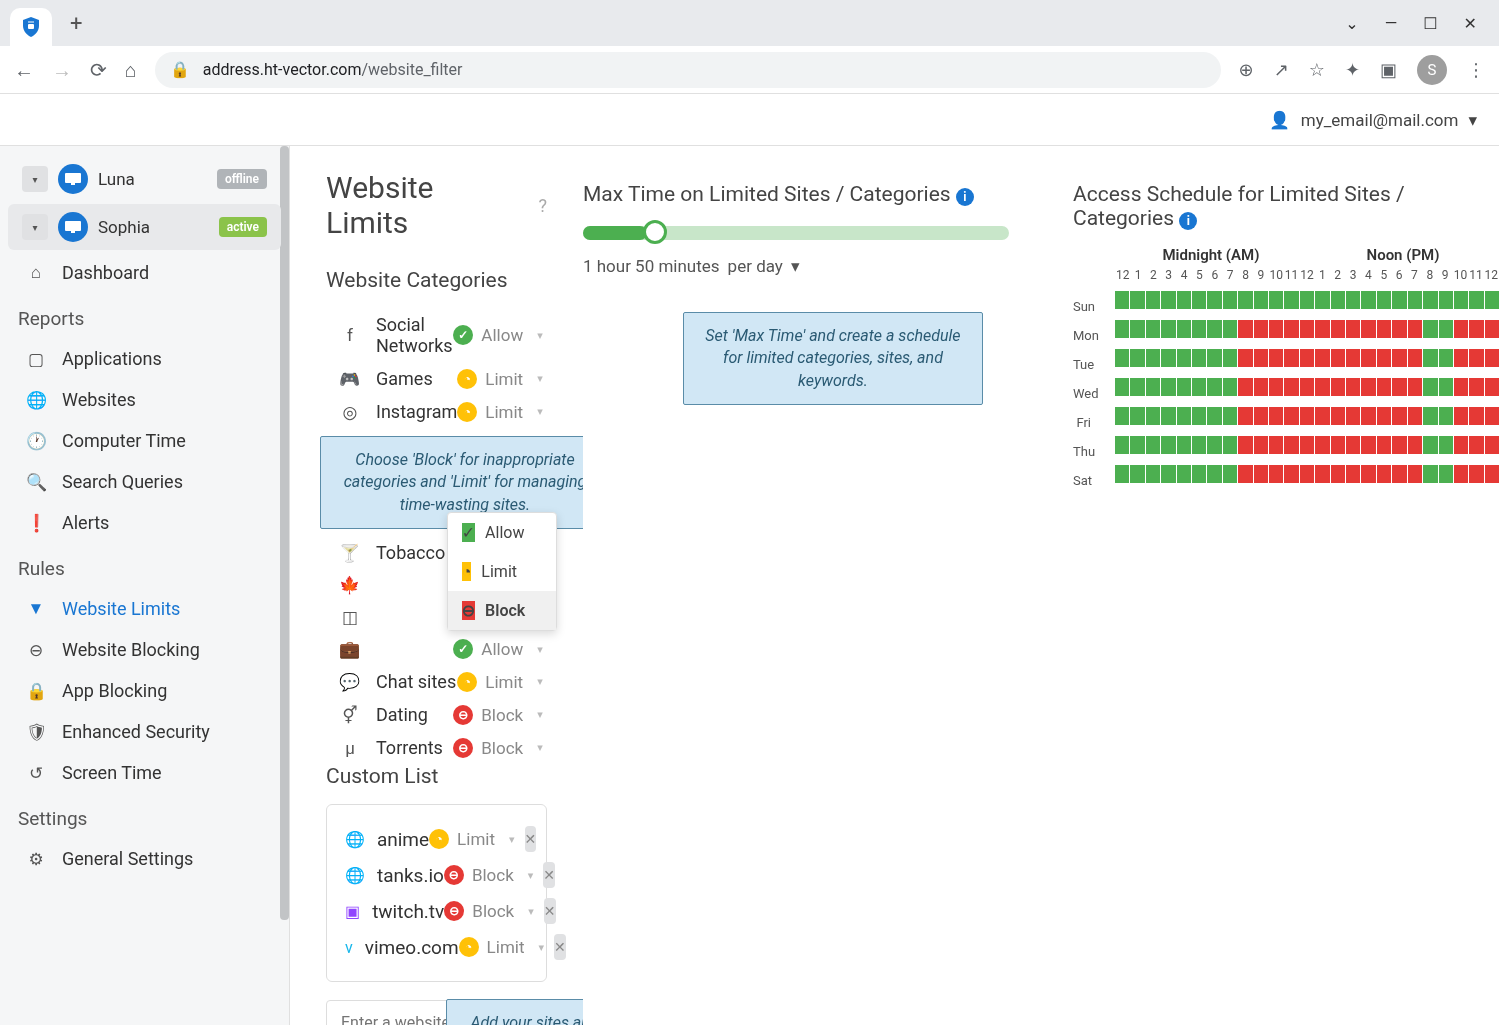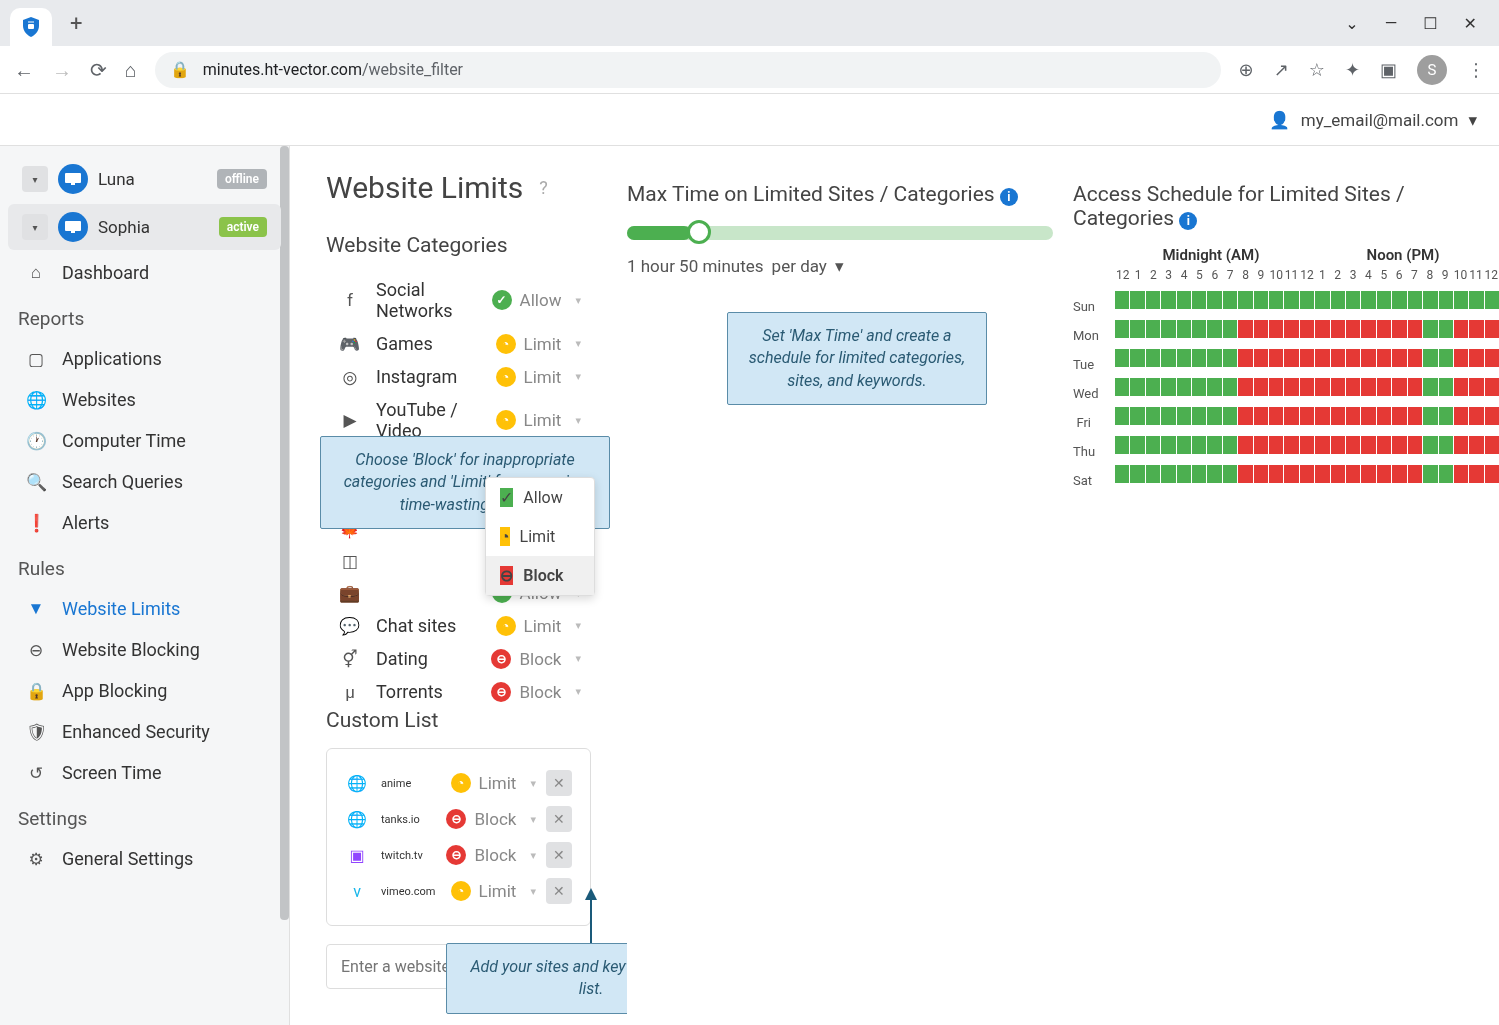--- a/index.html
+++ b/index.html
@@ -74,28 +74,28 @@
 .dd-item:hover, .dd-item.hover { background: #f0f0f0; font-weight: 600; }
 
 
 .callout { position: absolute; background: #d1e7f5; border: 1px solid #5a8ca8; padding: 12px 16px; font-size: 16px; color: #2a5a73; font-style: italic; text-align: center; border-radius: 2px; line-height: 1.4; }
 .arrow-svg { position: absolute; }
 
 
 .custom-box { border: 1px solid #ddd; border-radius: 6px; padding: 16px 18px; }
 .cl-row { display: flex; align-items: center; padding: 5px 0; }
 .cl-icon { width: 24px; text-align: center; font-size: 16px; }
-.cl-label { flex: 1; font-size: 11px; color: #333; padding-left: 12px; }
+.cl-label { flex: 1; font-size: 19px; color: #333; padding-left: 12px; }
 .cl-remove { width: 26px; height: 26px; background: #e0e1e3; border-radius: 4px; display: flex; align-items: center; justify-content: center; color: #888; cursor: pointer; margin-left: 10px; font-size: 14px; }
 .add-row { display: flex; gap: 12px; margin-top: 18px; }
 .add-input { flex: 1; border: 1px solid #ddd; border-radius: 4px; padding: 12px 14px; font-size: 16px; color: #555; }
 .add-btn { background: #e8e9eb; border: none; border-radius: 4px; padding: 12px 22px; font-size: 16px; color: #444; cursor: pointer; }
 
 
-.bottom-grid { display: flex; gap: 20px; margin-top: 36px; }
+.bottom-grid { display: flex; gap: 64px; margin-top: 36px; }
 .slider-wrap { margin-top: 20px; position: relative; height: 14px; background: #c8e6c9; border-radius: 8px; }
 .slider-fill { position: absolute; left: 0; height: 100%; background: #4caf50; border-radius: 8px; width: 15%; }
 .slider-thumb { position: absolute; top: -6px; width: 24px; height: 24px; background: #fff; border: 3px solid #4caf50; border-radius: 50%; left: 14%; }
 .slider-label { margin-top: 16px; font-size: 17px; color: #555; display: flex; gap: 8px; align-items: center; }
 
 
 .sched-header { display: flex; font-size: 15px; color: #333; font-weight: 600; margin-bottom: 4px; }
 .sched-header span { flex: 1; text-align: center; }
 .sched-hours { display: flex; font-size: 12px; color: #555; margin-bottom: 4px; padding-left: 42px; }
 .sched-hours span { flex: 1; text-align: center; }
@@ -129,21 +129,21 @@
       <span>✕</span>
     </div>
   </div>
   <div class="addr-bar">
     <span class="nav-btn">←</span>
     <span class="nav-btn disabled">→</span>
     <span class="nav-btn">⟳</span>
     <span class="nav-btn">⌂</span>
     <div class="url-box">
       <span>🔒</span>
-      <span><span class="domain-text">minutes.ht-vector.com</span><span class="path-text">/website_filter</span></span>
+      <span><span class="domain-text">address.ht-vector.com</span><span class="path-text">/website_filter</span></span>
     </div>
     <div class="right-icons">
       <span>⊕</span>
       <span>↗</span>
       <span>☆</span>
       <span>✦</span>
       <span>▣</span>
       <span class="profile-icon">S</span>
       <span>⋮</span>
     </div>
@@ -437,21 +437,21 @@
         </div>
         <div class="slider-wrap">
           <div class="slider-fill"></div>
           <div class="slider-thumb"></div>
         </div>
         <div class="slider-label">
           <span>1 hour 50 minutes</span>
           <span>per day</span>
           <span>▾</span>
         </div>
-        <div class="callout" style="left:100px; top:130px; width:260px;">Set 'Max Time' and create a schedule for limited categories, sites, and keywords.</div>
+        <div class="callout" style="left:100px; top:130px; width:300px;">Set 'Max Time' and create a schedule for limited categories, sites, and keywords.</div>
       </div>
 
       <div class="col">
         <div class="section-h">
           <span>Access Schedule for Limited Sites / Categories</span>
           <span class="info-icon">i</span>
         </div>
         <div style="padding-left:42px;">
           <div class="sched-header">
             <span>Midnight (AM)</span>

